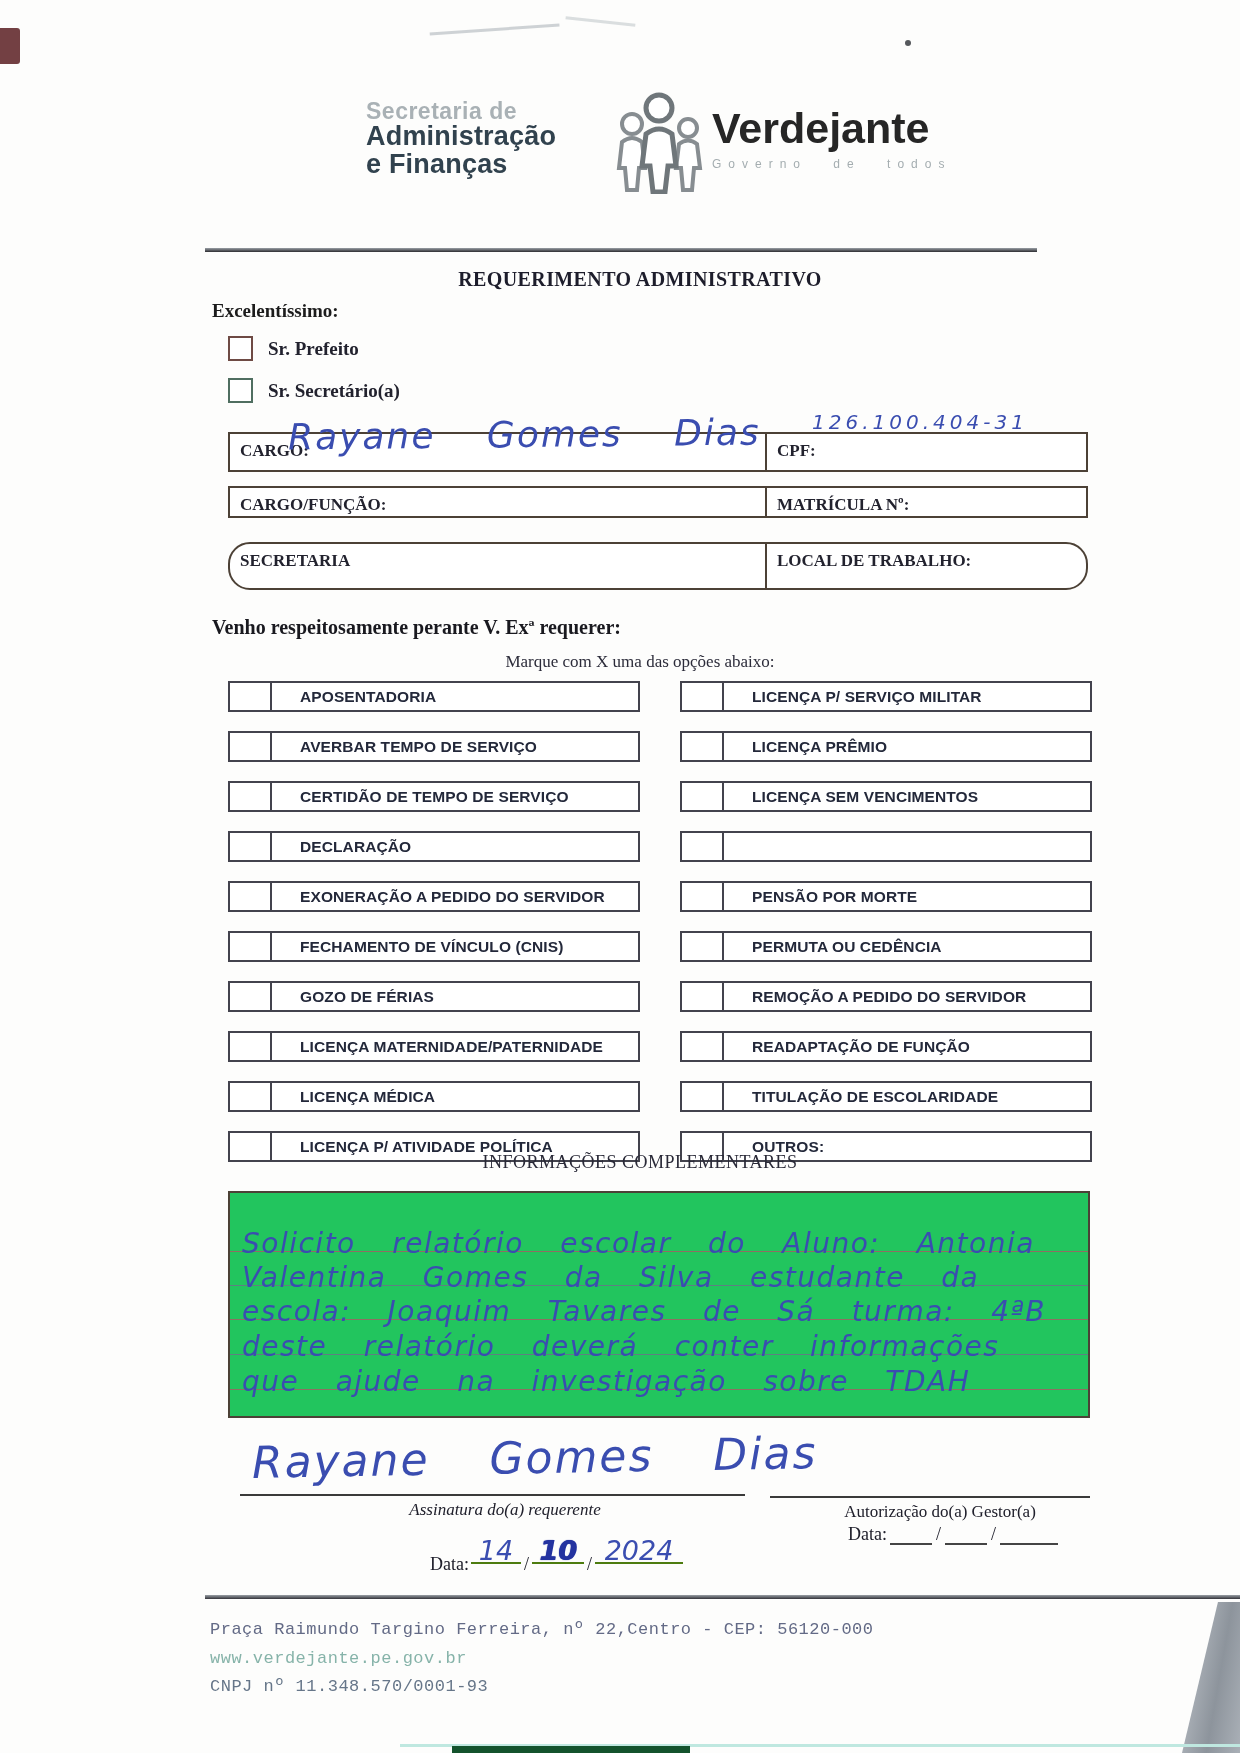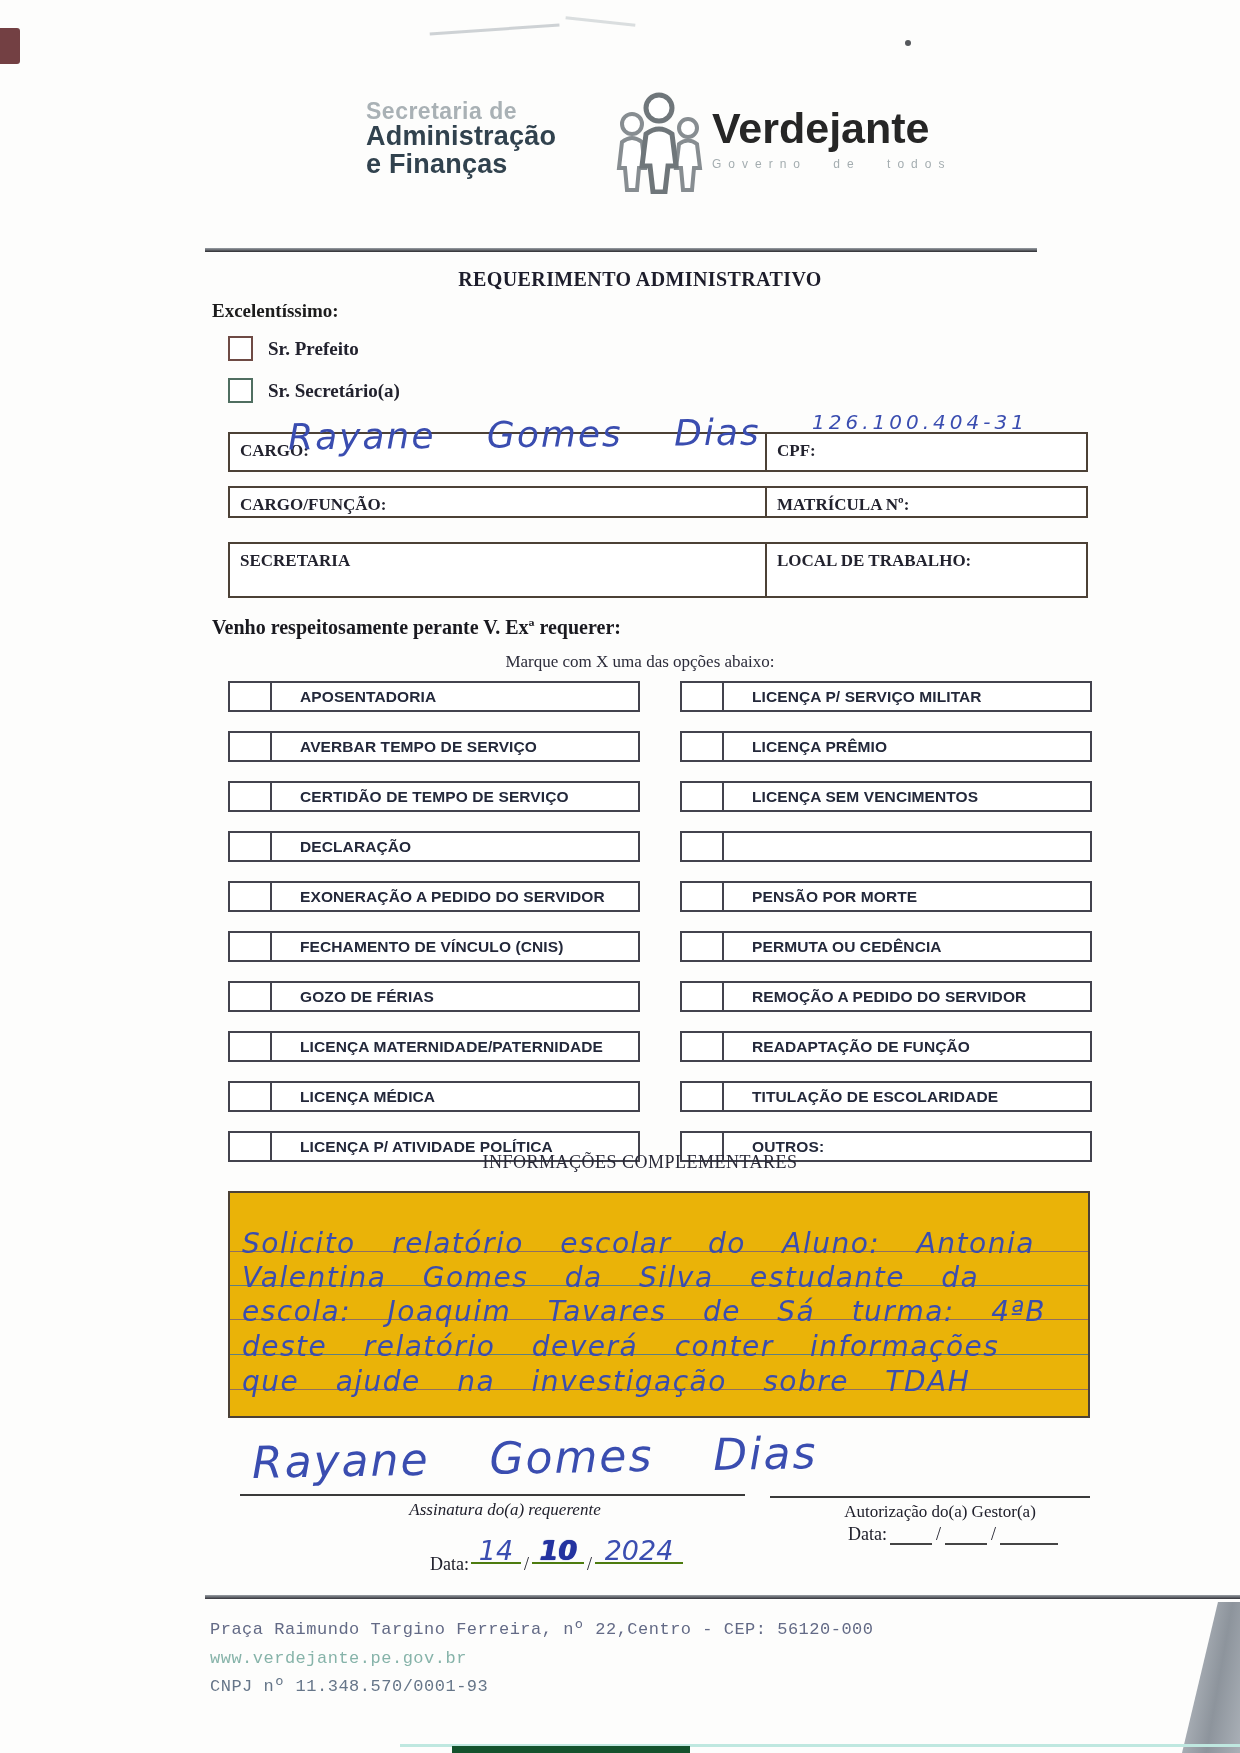--- a/index.html
+++ b/index.html
@@ -23,21 +23,21 @@
   .addr-wrap{left:228px;top:336px;}
   .addr-row{display:flex;align-items:center;margin-bottom:17px;}
   .cb{width:21px;height:21px;border:2px solid #6e4a44;background:#fff;margin-right:15px;}
   .addr-row:nth-child(2) .cb{border-color:#4f6e60;}
   .addr-label{font-size:19px;font-weight:bold;color:#22222e;}
 
   
   .frow{left:228px;width:860px;display:flex;border:2px solid #4c4136;background:#fff;box-sizing:border-box;}
   .frow-1{top:432px;height:40px;}
   .frow-2{top:486px;height:32px;}
-  .frow-3{top:542px;height:56px;}
+  .frow-3{top:542px;height:48px;border-radius:22px;}
   .fcell-l{width:537px;border-right:2px solid #4c4136;box-sizing:border-box;padding:7px 0 0 10px;}
   .fcell-r{flex:1;padding:7px 0 0 10px;}
   .flabel{font-size:17px;font-weight:bold;color:#22222e;}
 
   
   .hand{font-family:cursive,"DejaVu Sans",sans-serif;font-style:italic;color:#3a4db0;white-space:nowrap;}
   .hand-name{left:288px;top:414px;font-size:36px;word-spacing:38px;letter-spacing:2px;transform:rotate(-.6deg);}
   .hand-cpf{left:812px;top:410px;font-size:20px;letter-spacing:4px;}
   .hand-strong{color:#2433a0;font-weight:bold;text-shadow:0 0 1px #2433a0,1px 0 0 #2433a0;}
 
@@ -49,21 +49,21 @@
   .opt-col{width:412px;}
   .opt-left{left:228px;top:681px;}
   .opt-right{left:680px;top:681px;}
   .opt-row{display:flex;height:27px;border:2px solid #43434d;background:#fff;margin-bottom:19px;box-sizing:content-box;}
   .opt-cb{width:42px;border-right:2px solid #43434d;box-sizing:border-box;}
   .opt-label{flex:1;padding-left:28px;font-family:"Liberation Sans",sans-serif;font-size:15.5px;font-weight:bold;
              color:#23283a;line-height:27px;letter-spacing:.1px;}
 
   
   .comp-title{left:205px;top:1152px;width:870px;text-align:center;font-size:18px;color:#2a2a38;letter-spacing:.5px;}
-  .comp-box{left:228px;top:1191px;width:862px;border:2px solid #4c4136;background:#eab308;box-sizing:border-box;}
+  .comp-box{left:228px;top:1191px;width:862px;border:2px solid #4c4136;background:#22c55e;box-sizing:border-box;}
   .info-row{position:relative;border-bottom:1.5px solid #8f6f62;}
   .info-row:nth-child(even){border-bottom-color:#5f7f82;}
   .info-row:last-child{border-bottom:none;}
   .info-hand{position:absolute;left:12px;bottom:-9px;font-size:28px;word-spacing:26px;letter-spacing:1.5px;}
 
   
   .sig-hand{left:252px;top:1432px;font-size:44px;word-spacing:44px;letter-spacing:2px;transform:rotate(-1deg);}
   .sig-line{left:240px;top:1494px;width:505px;height:2px;background:#3a3a3a;}
   .sig-caption{left:330px;top:1500px;width:350px;text-align:center;font-size:17px;color:#20202c;font-style:italic;}
   .date-row{left:430px;top:1520px;font-size:18px;color:#20202c;display:flex;align-items:flex-end;}

